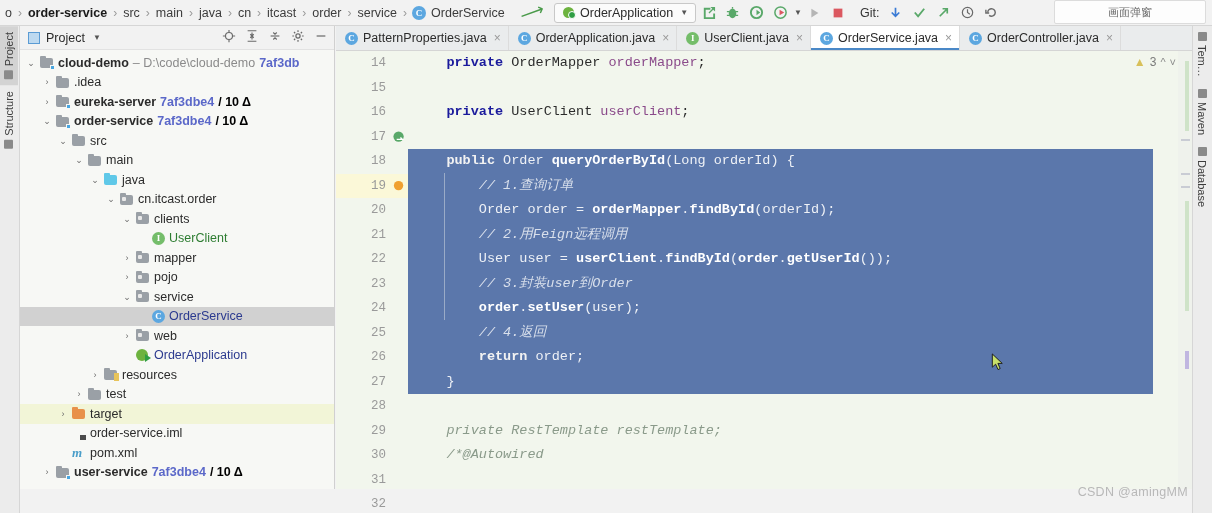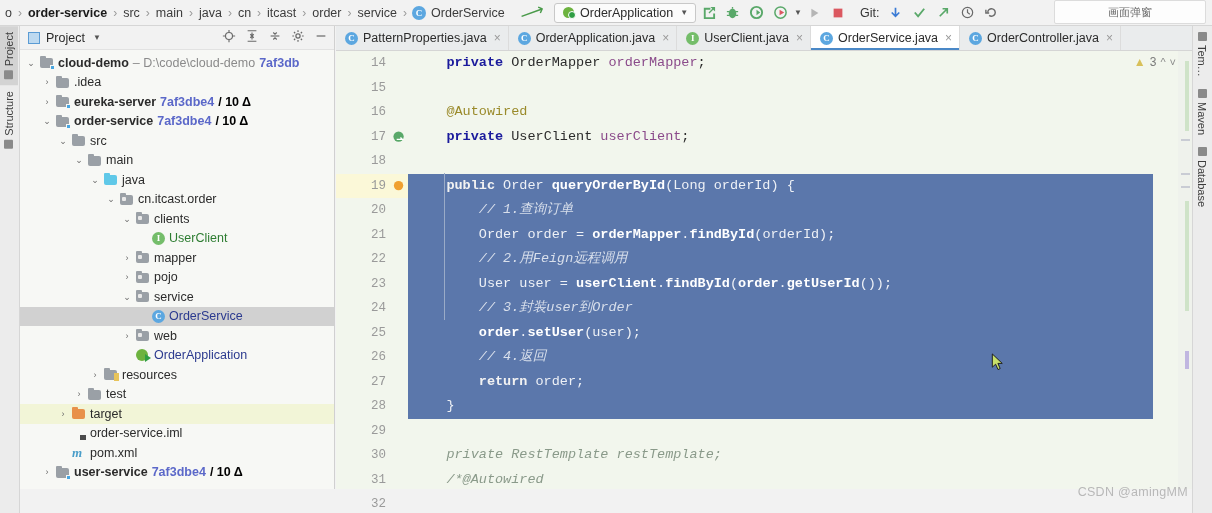--- a/index.html
+++ b/index.html
@@ -605,21 +605,20 @@
           <div class="gline">28</div>
           <div class="gline">29</div>
           <div class="gline">30</div>
           <div class="gline">31</div>
           <div class="gline">32</div>
         </div>
       <div class="code" id="code">
         <div class="fold-line"></div>
       <div class="cline">    <span class="kw">private</span> OrderMapper <span class="fld">orderMapper</span>;</div>
           <div class="cline"></div>
-          <div class="cline">    <span class="ann">@Autowired</span></div>
           <div class="cline">    <span class="kw">private</span> UserClient <span class="fld">userClient</span>;</div>
           <div class="cline"></div>
           <div class="cline" style="background: linear-gradient(to right, rgb(91, 119, 171) 0px, rgb(91, 119, 171) 745px, transparent 745px); color: rgb(238, 241, 246);">    <span class="sel" style="padding-right: 6px; background: transparent;"><span class="kw">public</span> Order <span class="mth">queryOrderById</span>(Long orderId) {</span></div>
           <div class="cline" style="background: linear-gradient(to right, rgb(91, 119, 171) 0px, rgb(91, 119, 171) 745px, transparent 745px); color: rgb(238, 241, 246);">        <span class="sel" style="padding-right: 6px; background: transparent;"><span class="cmt">// 1.查询订单</span></span></div>
           <div class="cline" style="background: linear-gradient(to right, rgb(91, 119, 171) 0px, rgb(91, 119, 171) 745px, transparent 745px); color: rgb(238, 241, 246);">        <span class="sel" style="padding-right: 6px; background: transparent;">Order order = <span class="mth">orderMapper</span>.<span class="mth">findById</span>(orderId);</span></div>
           <div class="cline" style="background: linear-gradient(to right, rgb(91, 119, 171) 0px, rgb(91, 119, 171) 745px, transparent 745px); color: rgb(238, 241, 246);">        <span class="sel" style="padding-right: 6px; background: transparent;"><span class="cmt">// 2.用Feign远程调用</span></span></div>
           <div class="cline" style="background: linear-gradient(to right, rgb(91, 119, 171) 0px, rgb(91, 119, 171) 745px, transparent 745px); color: rgb(238, 241, 246);">        <span class="sel" style="padding-right: 6px; background: transparent;">User user = <span class="mth">userClient</span>.<span class="mth">findById</span>(<span class="mth">order</span>.<span class="mth">getUserId</span>());</span></div>
           <div class="cline" style="background: linear-gradient(to right, rgb(91, 119, 171) 0px, rgb(91, 119, 171) 745px, transparent 745px); color: rgb(238, 241, 246);">        <span class="sel" style="padding-right: 6px; background: transparent;"><span class="cmt">// 3.封装user到Order</span></span></div>
           <div class="cline" style="background: linear-gradient(to right, rgb(91, 119, 171) 0px, rgb(91, 119, 171) 745px, transparent 745px); color: rgb(238, 241, 246);">        <span class="sel" style="padding-right: 6px; background: transparent;"><span class="mth">order</span>.<span class="mth">setUser</span>(user);</span></div>
           <div class="cline" style="background: linear-gradient(to right, rgb(91, 119, 171) 0px, rgb(91, 119, 171) 745px, transparent 745px); color: rgb(238, 241, 246);">        <span class="sel" style="padding-right: 6px; background: transparent;"><span class="cmt">// 4.返回</span></span></div>

